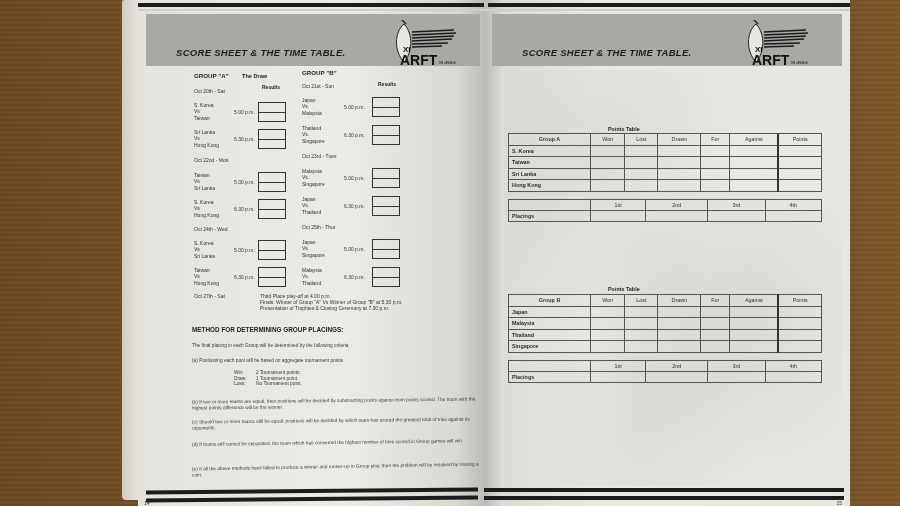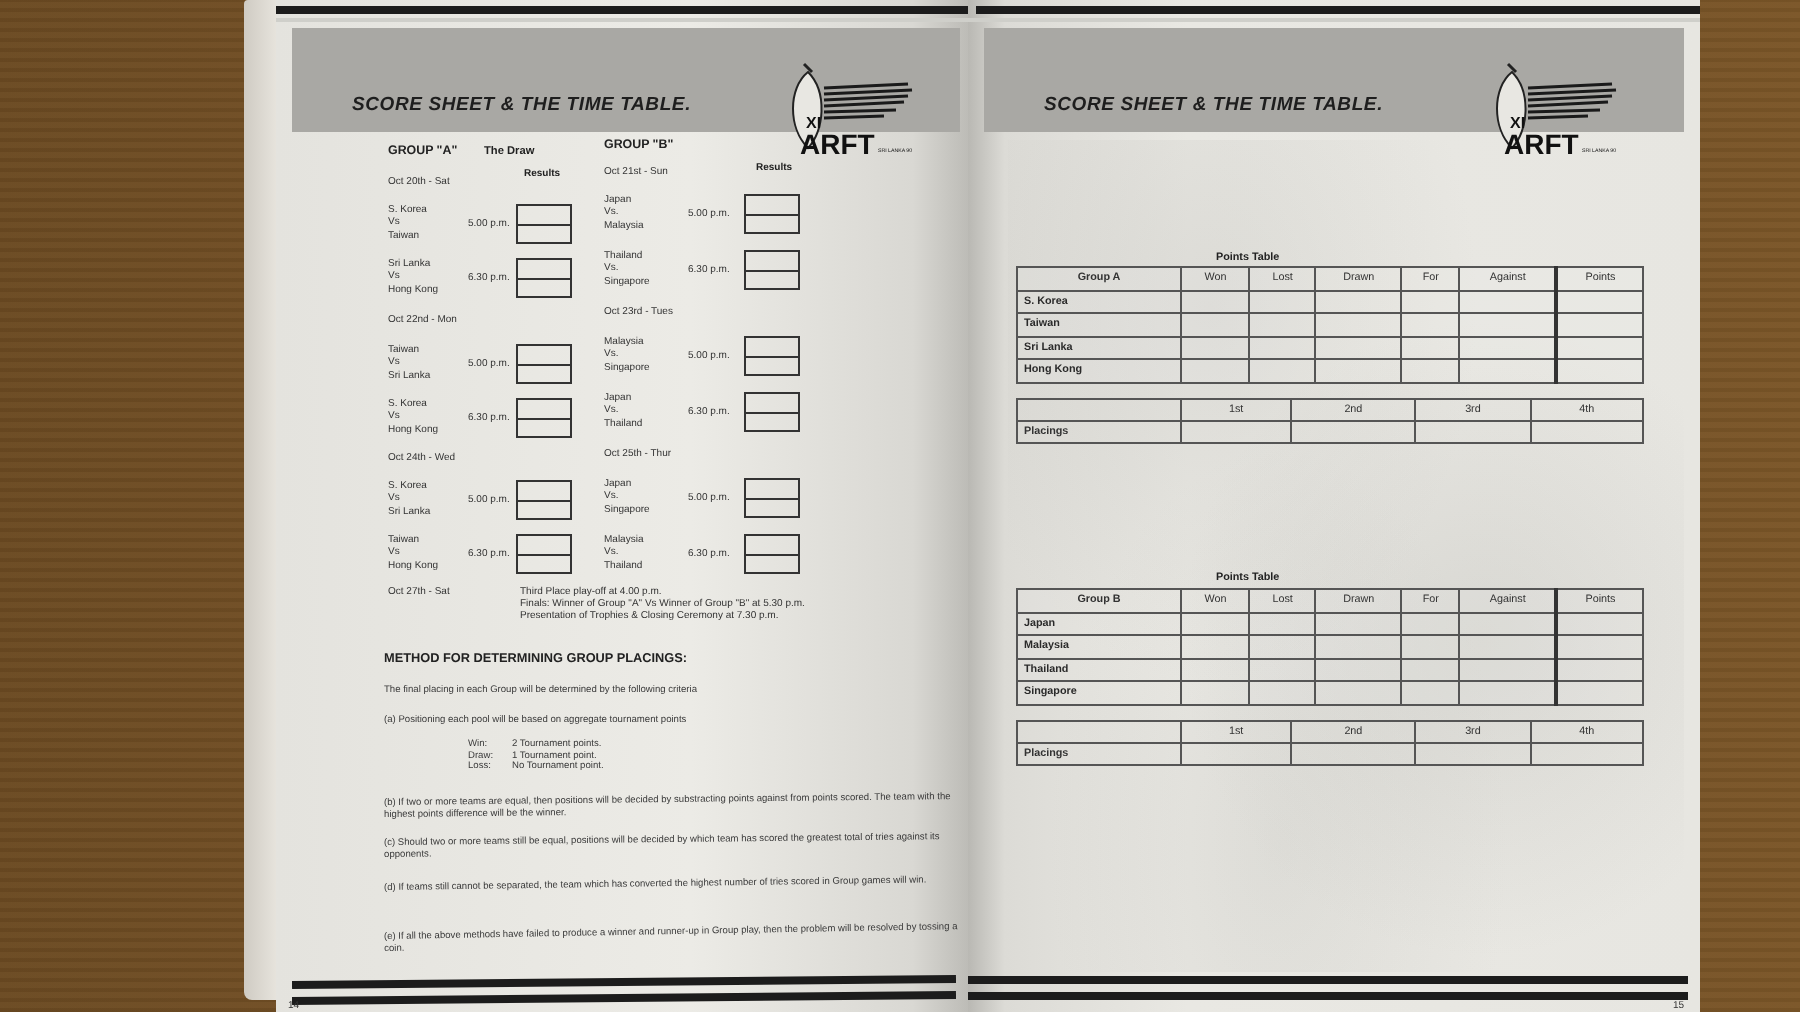--- a/index.html
+++ b/index.html
@@ -44,21 +44,21 @@
     background: #a9a8a4;
   }
   .page.left .band { left: 8px; right: 4px; }
   .page.right .band { left: 8px; right: 8px; }
   .band-title {
     position: absolute; left: 30px; bottom: 8px;
     font-style: italic; font-weight: bold; font-size: 9.5px; letter-spacing: 0.3px;
     color: #1e1e1e;
   }
   .logo {
-    position: absolute; top: 16px; width: 70px; height: 50px;
+    position: absolute; top: 4px; width: 70px; height: 50px;
   }
   .page.left .logo { right: 18px; }
   .page.right .logo { right: 28px; }
   .logo svg { width: 100%; height: 100%; }
 
   .bottom-rule {
     position: absolute; left: 8px; right: 6px; height: 4px; background: #1c1c1c;
   }
   .page-num {
     position: absolute; bottom: 0; font-size: 5px; color: #333;

